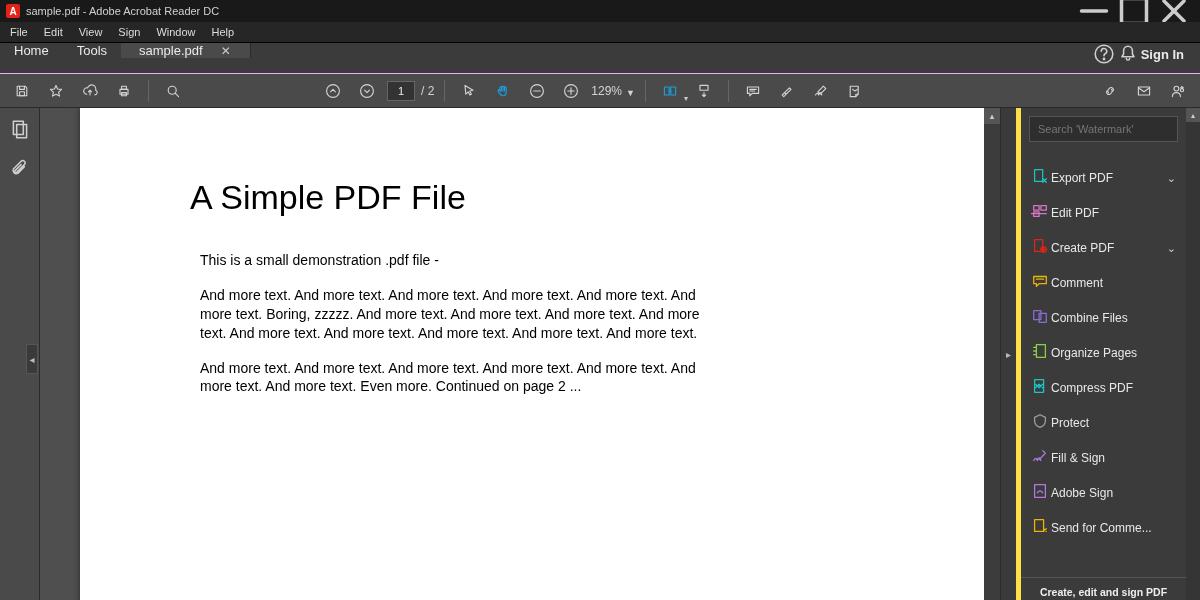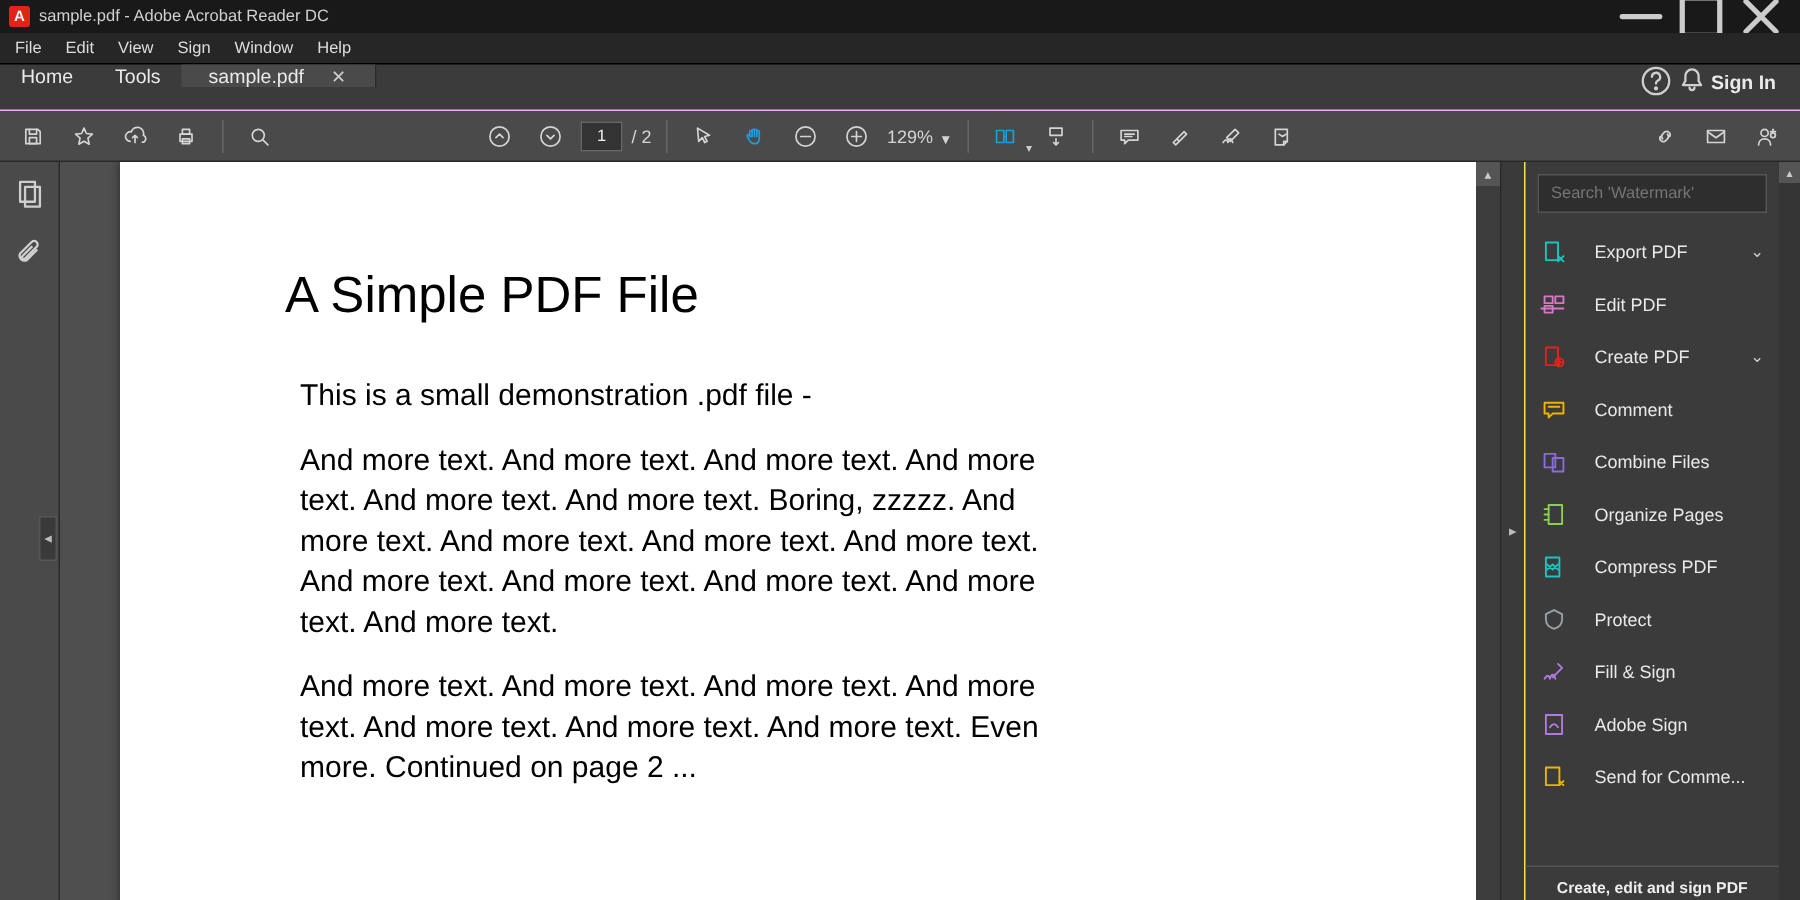--- a/index.html
+++ b/index.html
@@ -43,27 +43,27 @@
   .toolbar .flexpush{flex:1;}
   
   .content{flex:1;display:flex;min-height:0;}
   .leftrail{width:40px;background:#4a4a4a;border-right:1px solid #2b2b2b;display:flex;flex-direction:column;align-items:center;padding-top:10px;gap:18px;color:#cfcfcf;position:relative;}
   .leftrail .collapse{position:absolute;top:48%;left:26px;width:12px;height:30px;background:#3a3a3a;border:1px solid #555;display:flex;align-items:center;justify-content:center;font-size:10px;color:#bbb;}
   .viewer{flex:1;background:#4f4f4f;position:relative;overflow:hidden;}
   .viewer .scroll{position:absolute;right:0;top:0;width:16px;height:100%;background:#3c3c3c;}
   .viewer .scroll .up{position:absolute;top:0;width:16px;height:16px;background:#555;color:#ccc;display:flex;align-items:center;justify-content:center;font-size:9px;}
   .viewer .page{position:absolute;left:40px;top:0;width:920px;height:640px;background:#fff;color:#000;padding:70px 110px;box-shadow:0 0 6px rgba(0,0,0,.5);}
   .viewer .page h1{font-size:34px;font-weight:400;font-family:Arial,Helvetica,sans-serif;margin-bottom:34px;}
-  .viewer .page p{font-size:20px;line-height:1.35;margin-bottom:16px;max-width:520px;font-family:Arial,Helvetica,sans-serif;margin-left:10px;}
+  .viewer .page p{font-size:14px;line-height:1.35;margin-bottom:16px;max-width:520px;font-family:Arial,Helvetica,sans-serif;margin-left:10px;}
   .rightcollapse{width:16px;background:#3a3a3a;border-left:1px solid #2b2b2b;display:flex;align-items:center;justify-content:center;color:#bbb;font-size:10px;}
-  .rightpanel{width:170px;background:#3b3b3b;border-left:1px solid #fde047;display:flex;flex-direction:column;position:relative;}
+  .rightpanel{width:170px;background:#3b3b3b;border-left:5px solid #fde047;display:flex;flex-direction:column;position:relative;}
   .rightpanel .search{margin:8px;}
   .rightpanel .search input{width:100%;height:26px;background:#2e2e2e;border:1px solid #555;color:#ccc;padding:0 8px;font-size:11px;}
   .rightpanel .tools{flex:1;overflow:hidden;}
-  .rightpanel .tool{height:35px;display:flex;align-items:center;padding:0 10px;gap:18px;font-size:12px;color:#e8e8e8;position:relative;}
+  .rightpanel .tool{height:35px;display:flex;align-items:flex-end;padding:0 10px;gap:2px;font-size:12px;color:#e8e8e8;position:relative;}
   .rightpanel .tool .chev{position:absolute;right:10px;color:#ccc;font-size:11px;}
   .rightpanel .tool .ticon{width:18px;height:18px;display:flex;align-items:center;justify-content:center;}
   .rightpanel .promo{padding:8px 6px 2px;text-align:center;font-size:10.5px;color:#eee;border-top:1px solid #555;font-weight:bold;}
   .rightscroll{width:14px;background:#353535;position:relative;}
   .rightscroll .up{position:absolute;top:0;width:14px;height:14px;background:#555;display:flex;align-items:center;justify-content:center;color:#ccc;font-size:8px;}
   svg{stroke:currentColor;fill:none;stroke-width:1.4;stroke-linecap:round;stroke-linejoin:round;}
 </style>
 </head>
 <body>
 

